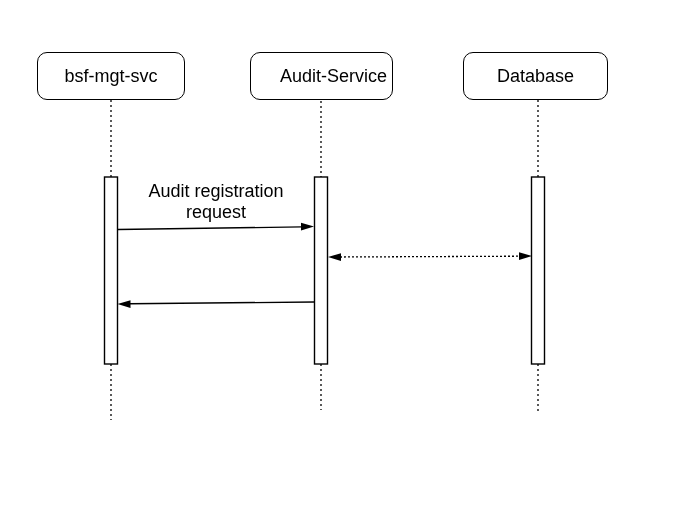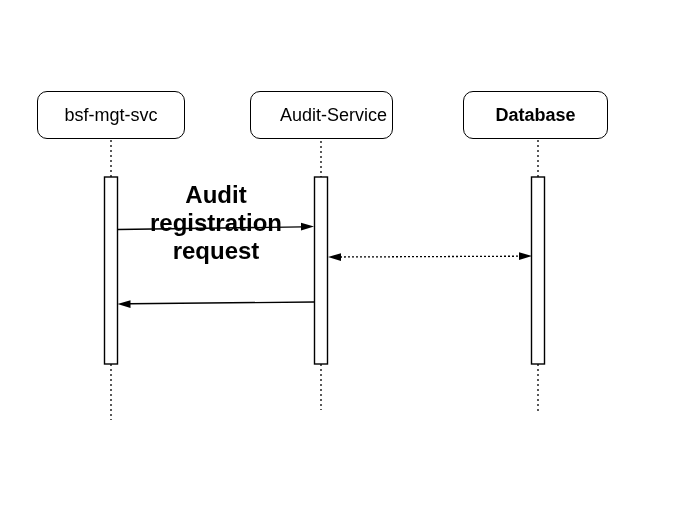--- a/index.html
+++ b/index.html
@@ -30,31 +30,29 @@
     box-sizing: border-box;
     border: 1.5px solid #000000;
     border-radius: 10px;
     background: #ffffff;
     display: flex;
     align-items: center;
     justify-content: center;
     font-size: 18px;
     line-height: 1;
     white-space: nowrap;
-    margin-top: 39px;
   }
   .actor-box.a1 { left: 37px;  width: 148px; }
   .actor-box.a2 { left: 250px; width: 143px; padding-left: 24px; }
-  .actor-box.a3 { left: 463px; width: 145px; font-weight: bold; }
+  .actor-box.a3 { left: 463px; width: 145px; }
   .msg-label {
     position: absolute;
     text-align: center;
-    font-size: 24px;
-    line-height: 28px;
-    font-weight: bold;
+    font-size: 18px;
+    line-height: 21px;
   }
   .msg-label.m1 { left: 131px; top: 181px; width: 170px; }
   .msg-label.m2 { left: 340px; top: 210px; width: 180px; }
   .msg-label.m3 { left: 136px; top: 279px; width: 160px; }
 </style>
 </head>
 <body>
 
 <div id="stage">
 

